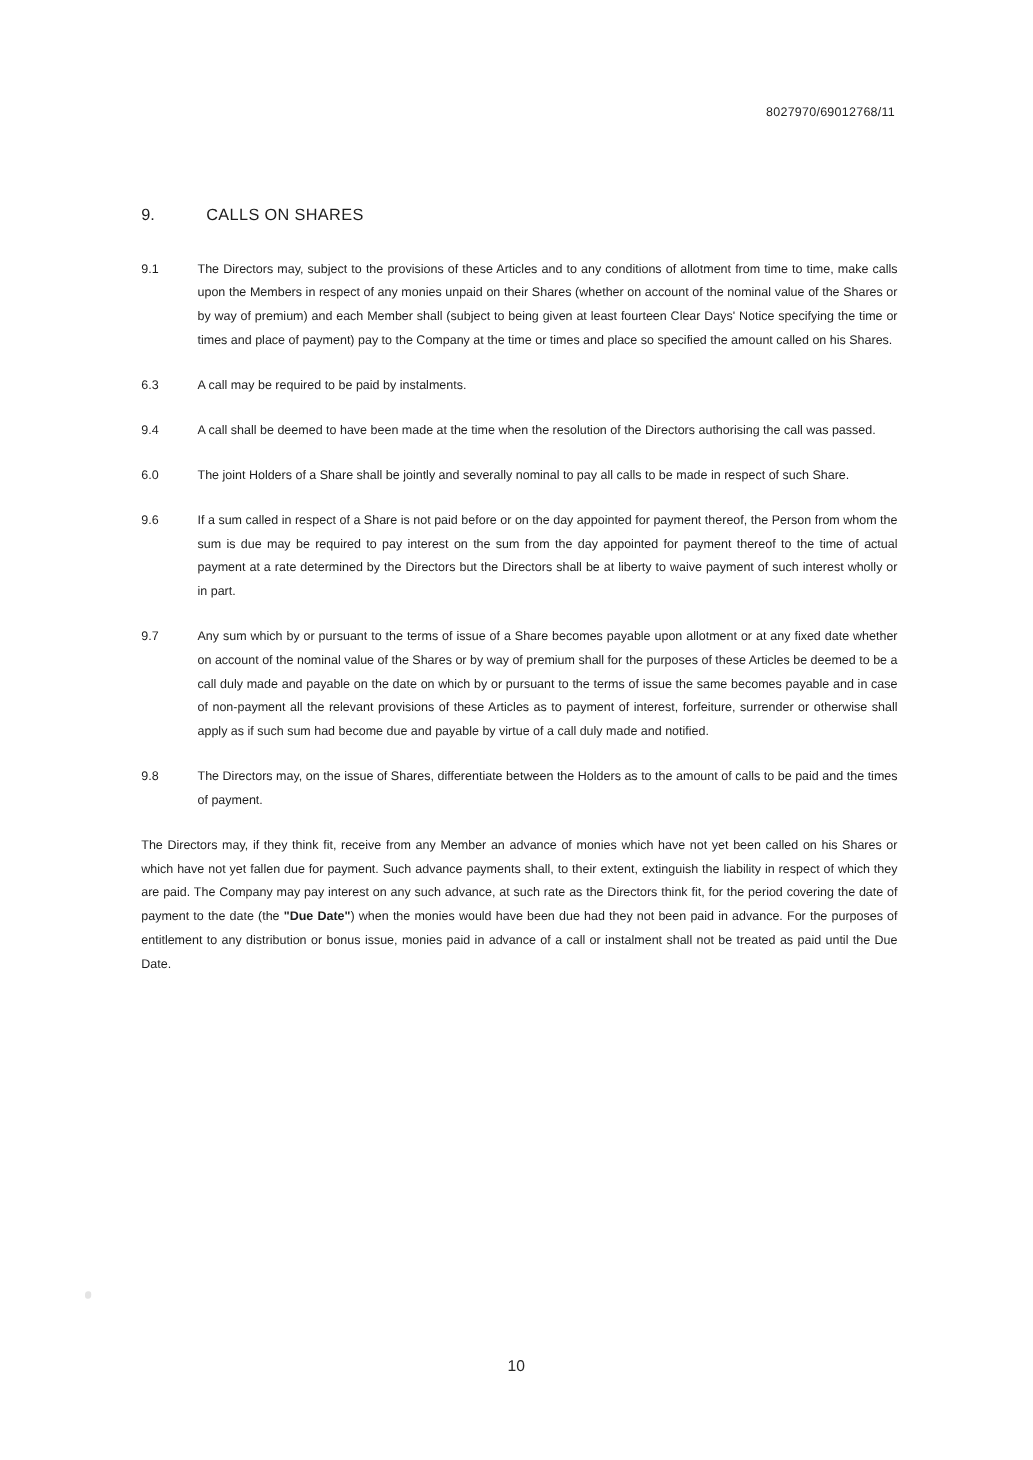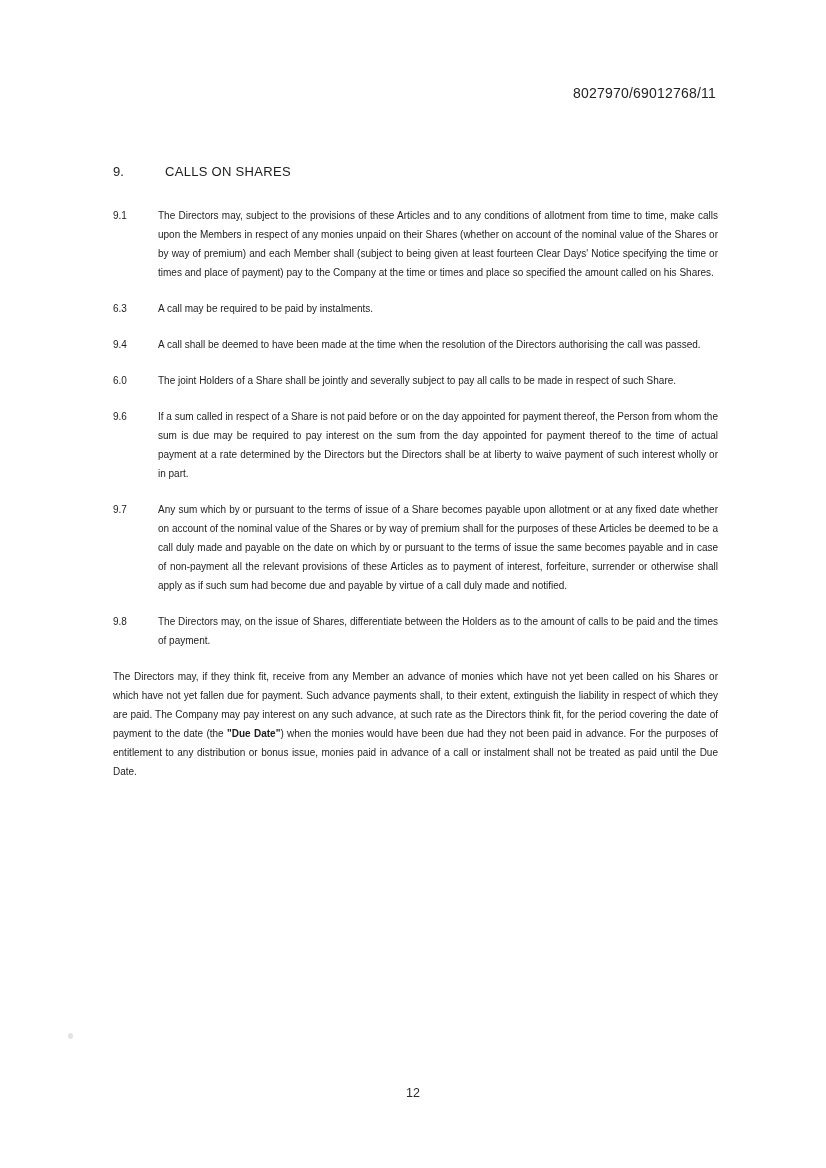--- a/index.html
+++ b/index.html
@@ -12,21 +12,21 @@
   }
   .page {
     position: relative;
     width: 826px; height: 1168px;
     background: #ffffff;
     overflow: hidden;
   }
   .header-ref {
     position: absolute;
     top: 85px; right: 110px;
-    font-size: 14px;
+    font-size: 10px;
     letter-spacing: 0.2px;
     color: #242424;
   }
   .content {
     position: absolute;
     top: 162px; left: 113px;
     width: 605px;
   }
   .section-heading {
     display: flex;
@@ -95,21 +95,21 @@
         <div class="clause">
           <span class="clause-num">6.3</span>
           <p class="clause-text"><span>A call may be required to be paid by instalments.</span></p>
         </div>
         <div class="clause">
           <span class="clause-num">9.4</span>
           <p class="clause-text"><span>A call shall be deemed to have been made at the time when the resolution of the Directors authorising the call was passed.</span></p>
         </div>
         <div class="clause">
           <span class="clause-num">6.0</span>
-          <p class="clause-text"><span>The joint Holders of a Share shall be jointly and severally subject to pay all calls to be made in respect of such Share.</span></p>
+          <p class="clause-text"><span>The joint Holders of a Share shall be jointly and severally nominal to pay all calls to be made in respect of such Share.</span></p>
         </div>
         <div class="clause">
           <span class="clause-num">9.6</span>
           <p class="clause-text"><span>If a sum called in respect of a Share is not paid before or on the day appointed for payment thereof, the Person from whom the sum is due may be required to pay interest on the sum from the day appointed for payment thereof to the time of actual payment at a rate determined by the Directors but the Directors shall be at liberty to waive payment of such interest wholly or in part.</span></p>
         </div>
         <div class="clause">
           <span class="clause-num">9.7</span>
           <p class="clause-text"><span>Any sum which by or pursuant to the terms of issue of a Share becomes payable upon allotment or at any fixed date whether on account of the nominal value of the Shares or by way of premium shall for the purposes of these Articles be deemed to be a call duly made and payable on the date on which by or pursuant to the terms of issue the same becomes payable and in case of non-payment all the relevant provisions of these Articles as to payment of interest, forfeiture, surrender or otherwise shall apply as if such sum had become due and payable by virtue of a call duly made and notified.</span></p>
         </div>
         <div class="clause">
@@ -117,14 +117,14 @@
           <p class="clause-text"><span>The Directors may, on the issue of Shares, differentiate between the Holders as to the amount of calls to be paid and the times of payment.</span></p>
         </div>
         <div class="clause">
           <p class="clause-text"><span>The Directors may, if they think fit, receive from any Member an advance of monies which have not yet been called on his Shares or which have not yet fallen due for payment.  Such advance payments shall, to their extent, extinguish the liability in respect of which they are paid.  The Company may pay interest on any such advance, at such rate as the Directors think fit, for the period covering the date of payment to the date (the </span><span class="b">"Due Date"</span><span>) when the monies would have been due had they not been paid in advance.  For the purposes of entitlement to any distribution or bonus issue, monies paid in advance of a call or instalment shall not be treated as paid until the Due Date.</span></p>
         </div>
       </div>
   </div>
 
   <div class="speck"></div>
 
-  <div class="page-number">12</div>
+  <div class="page-number">10</div>
 </div>
 
 </body></html>

